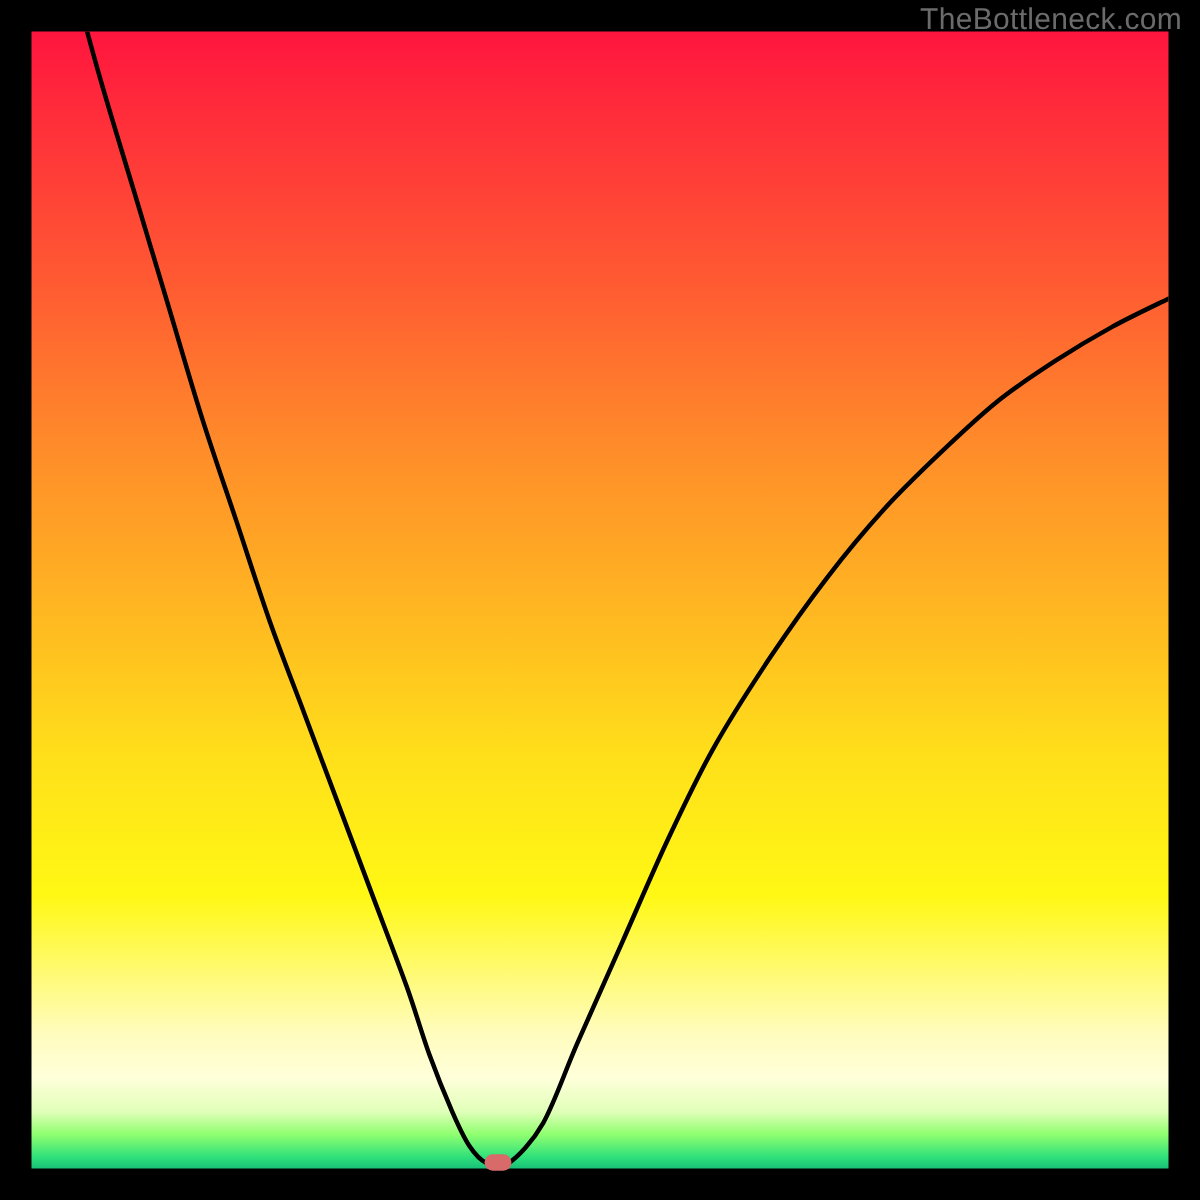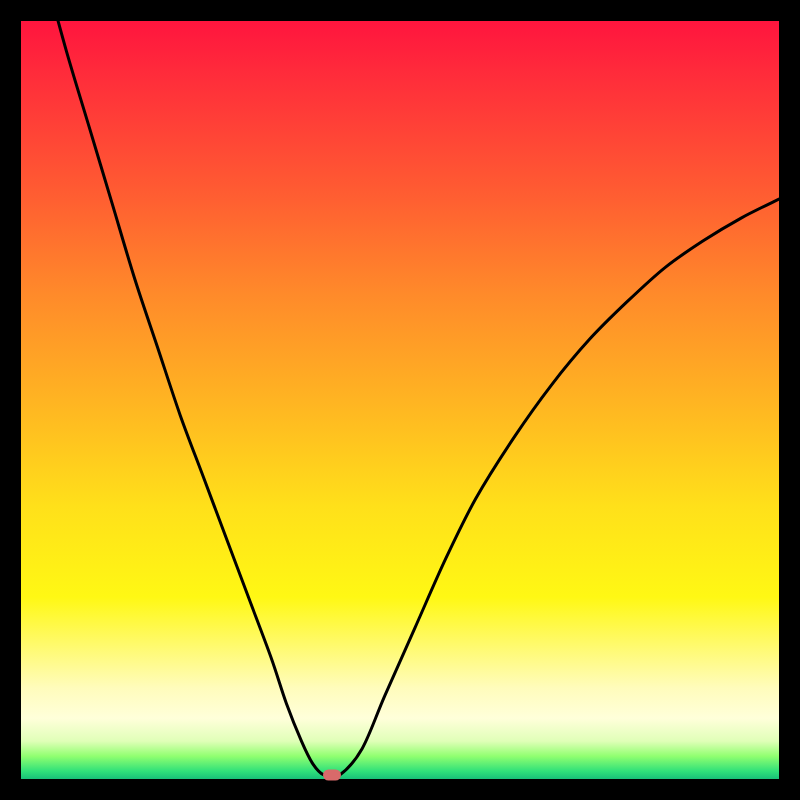--- a/index.html
+++ b/index.html
@@ -65,20 +65,21 @@
     height: 11px;
     border-radius: 6px;
     background: #d86a6a;
     transform: translate(-50%, -50%);
   }
 </style>
 </head>
 <body>
 
 <div class="frame">
+  <div class="watermark">TheBottleneck.com</div>
 
   <div class="plot-area">
     <svg class="curve" viewBox="0 0 758 758" preserveAspectRatio="none">
       <path id="curve-path" fill="none" stroke="#000000" stroke-width="3" stroke-linecap="round" stroke-linejoin="round" d="M 0.00 -136.44 C 3.64 -123.10, 15.46 -79.74, 22.74 -53.06 C 30.02 -26.38, 38.20 4.85, 45.48 30.32 C 52.76 55.79, 60.94 81.86, 68.22 106.12 C 75.50 130.38, 83.68 157.66, 90.96 181.92 C 98.24 206.18, 106.42 234.68, 113.70 257.72 C 120.98 280.76, 129.16 304.11, 136.44 325.94 C 143.72 347.77, 151.90 373.54, 159.18 394.16 C 166.46 414.78, 174.64 435.40, 181.92 454.80 C 189.20 474.20, 197.38 496.04, 204.66 515.44 C 211.94 534.84, 220.12 556.68, 227.40 576.08 C 234.68 595.48, 244.08 619.74, 250.14 636.72 C 256.20 653.70, 260.45 668.86, 265.30 682.20 C 270.15 695.54, 276.22 710.40, 280.46 720.10 C 284.70 729.80, 288.19 737.38, 291.83 742.84 C 295.47 748.30, 298.96 752.39, 303.20 754.21 C 307.44 756.03, 312.30 758.45, 318.36 754.21 C 324.42 749.97, 333.82 740.41, 341.10 727.68 C 348.38 714.95, 355.35 694.02, 363.84 674.62 C 372.33 655.22, 384.46 628.23, 394.16 606.40 C 403.86 584.57, 414.78 558.80, 424.48 538.18 C 434.18 517.56, 443.88 496.94, 454.80 477.54 C 465.72 458.14, 480.57 435.09, 492.70 416.90 C 504.83 398.71, 518.47 379.61, 530.60 363.84 C 542.73 348.07, 556.37 331.70, 568.50 318.36 C 580.63 305.02, 594.27 291.98, 606.40 280.46 C 618.53 268.94, 632.17 256.05, 644.30 246.35 C 656.43 236.65, 670.07 227.70, 682.20 219.82 C 694.33 211.94, 707.97 203.75, 720.10 197.08 C 732.23 190.41, 751.94 181.16, 758.00 178.13"></path>
     </svg>
     <div id="marker" class="marker" style="left: 310.78px; top: 754.21px; background: rgb(216, 106, 106);"></div>
   </div>
 </div>
 
 </body></html>

